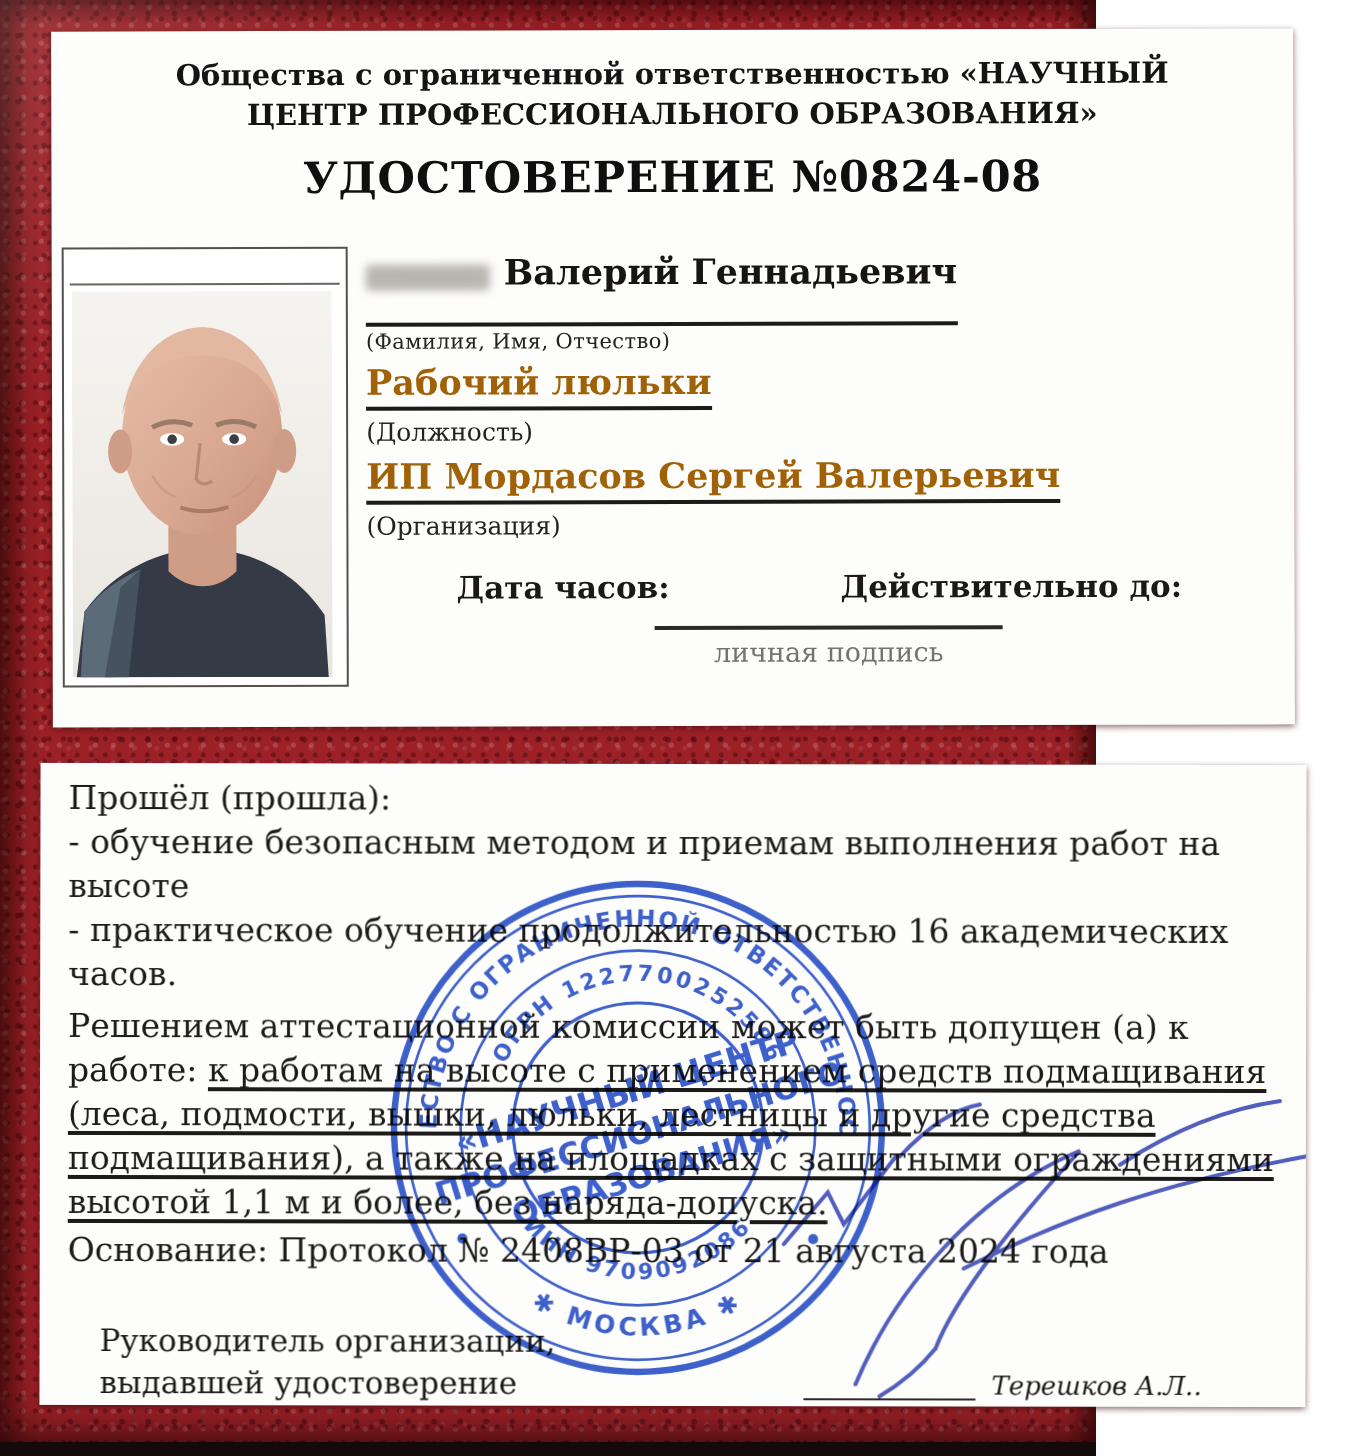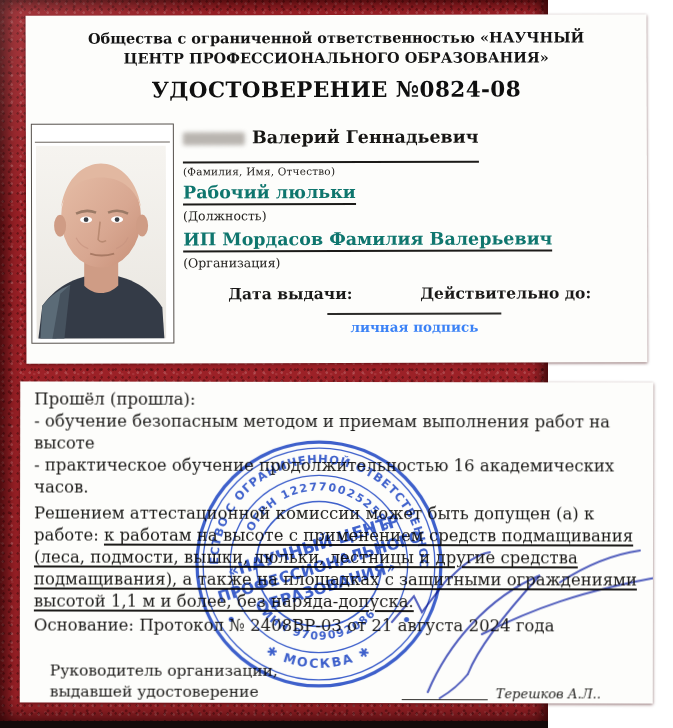--- a/index.html
+++ b/index.html
@@ -30,33 +30,33 @@
   .cert-title{position:absolute;left:0;right:0;top:62px;text-align:center;font-weight:bold;
     font-size:21.5px;letter-spacing:.4px;color:#0f0f0f;}
 
   .photo-box{position:absolute;left:5px;top:108px;width:141px;height:218px;
     border:1.5px solid #55504b;background:#fff;}
   .photo-box .inner-line{position:absolute;left:3px;right:3px;top:17px;border-top:1.5px solid #6b655f;}
   .photo-box svg{position:absolute;left:4px;top:21px;}
 
   .fields{position:absolute;left:157px;top:113px;width:455px;}
   .u-row{display:inline-block;border-bottom:2px solid #1c1b19;font-weight:bold;font-size:17.5px;
-    line-height:20px;padding-bottom:1px;color:#0f766e;}
+    line-height:20px;padding-bottom:1px;color:#a16207;}
   .name-row{display:flex;align-items:flex-end;gap:7px;border-bottom:2px solid #1c1b19;width:fit-content;padding-bottom:14px;}
   .name-row .redacted{display:inline-block;width:62px;height:13px;margin-bottom:2px;background:#b9b5b0;
     filter:blur(2px);border-radius:2px;}
   .name-row .nm{font-weight:bold;font-size:17.5px;line-height:19px;color:#161513;}
   .cap{font-size:10.5px;color:#24221f;margin:2px 0 5px 0;letter-spacing:.2px;}
   .cap2{font-size:12.5px;color:#24221f;margin:3px 0 6px 0;}
 
   .dates{display:flex;margin:14px 0 0 45px;font-size:15.5px;font-weight:600;line-height:20px;color:#1a1918;}
   .dates .col1{width:192px;}
 
   .sig-line{position:absolute;left:301px;top:281px;width:174px;height:17px;border-bottom:2.5px solid #2b2a28;}
-  .sig-cap{position:absolute;left:301px;top:304px;width:174px;text-align:center;font-size:13.5px;color:#3b82f6;font-weight:bold;}
+  .sig-cap{position:absolute;left:301px;top:304px;width:174px;text-align:center;font-size:13.5px;color:#737373;}
 
   
   .back-text{position:absolute;left:14px;top:7px;right:12px;font-size:16.5px;line-height:22px;color:#1c1b19;}
   .p-passed{margin:0 0 4px 0;}
   .p-adm{margin:0;}
   .p-adm .u{text-decoration:underline;text-underline-offset:3px;text-decoration-thickness:1.5px;}
   .p-basis{margin:2px 0 0 0;}
   .footer-row{position:relative;margin-top:24px;height:60px;}
   .issuer-label{margin-left:16px;width:270px;font-size:15.5px;line-height:21px;}
   .issuer-line{position:absolute;left:382px;top:228px;width:86px;border-bottom:1.8px solid #2b2a28;}
@@ -127,26 +127,26 @@
     <div class="fields">
       <div class="name-row">
         <span class="redacted"></span>
         <span class="nm">Валерий Геннадьевич</span>
       </div>
       <div class="cap">(Фамилия, Имя, Отчество)</div>
 
       <div><span class="u-row">Рабочий люльки</span></div>
       <div class="cap2">(Должность)</div>
 
-      <div><span class="u-row">ИП Мордасов Фамилия Валерьевич</span></div>
+      <div><span class="u-row">ИП Мордасов Сергей Валерьевич</span></div>
       <div class="cap2">(Организация)</div>
 
       <div class="dates">
         <div class="col1">
-          <div>Дата выдачи:</div>
+          <div>Дата часов:</div>
         </div>
         <div class="col2">
           <div>Действительно до:</div>
         </div>
       </div>
     </div>
 
     <div class="sig-line"></div>
     <div class="sig-cap">личная подпись</div>
   </div>

